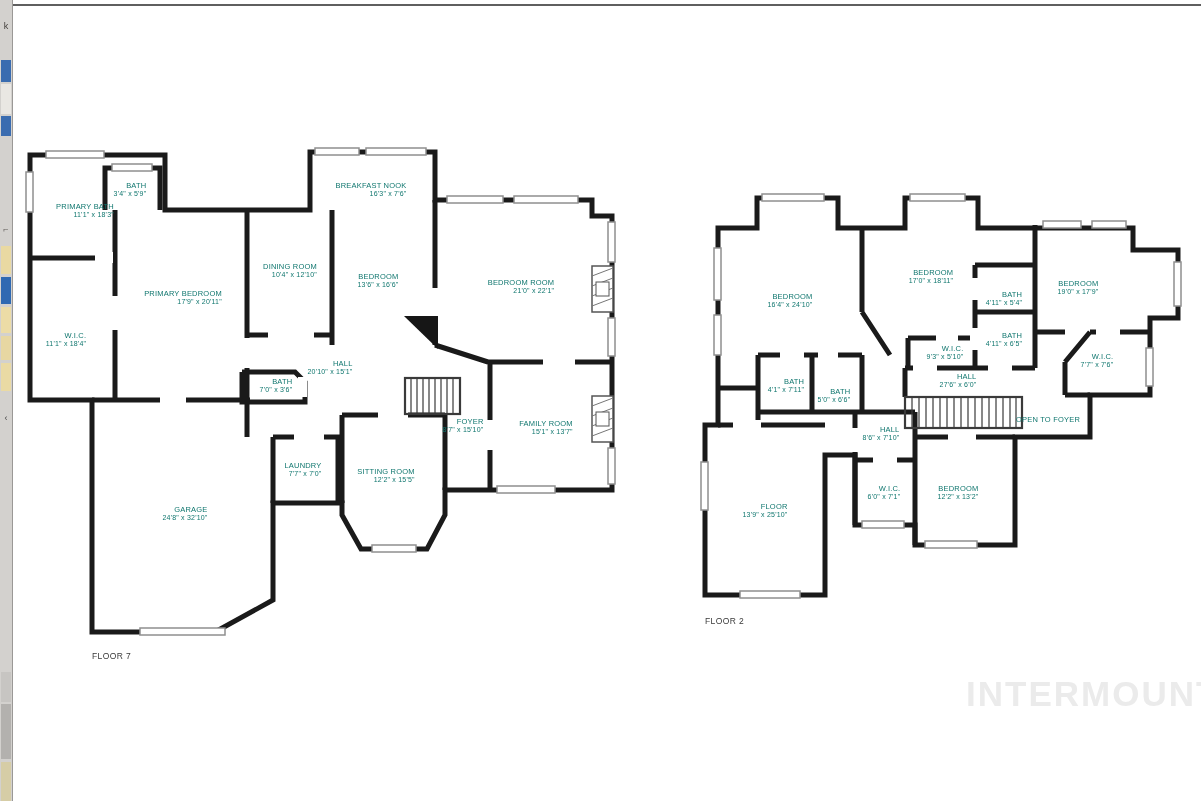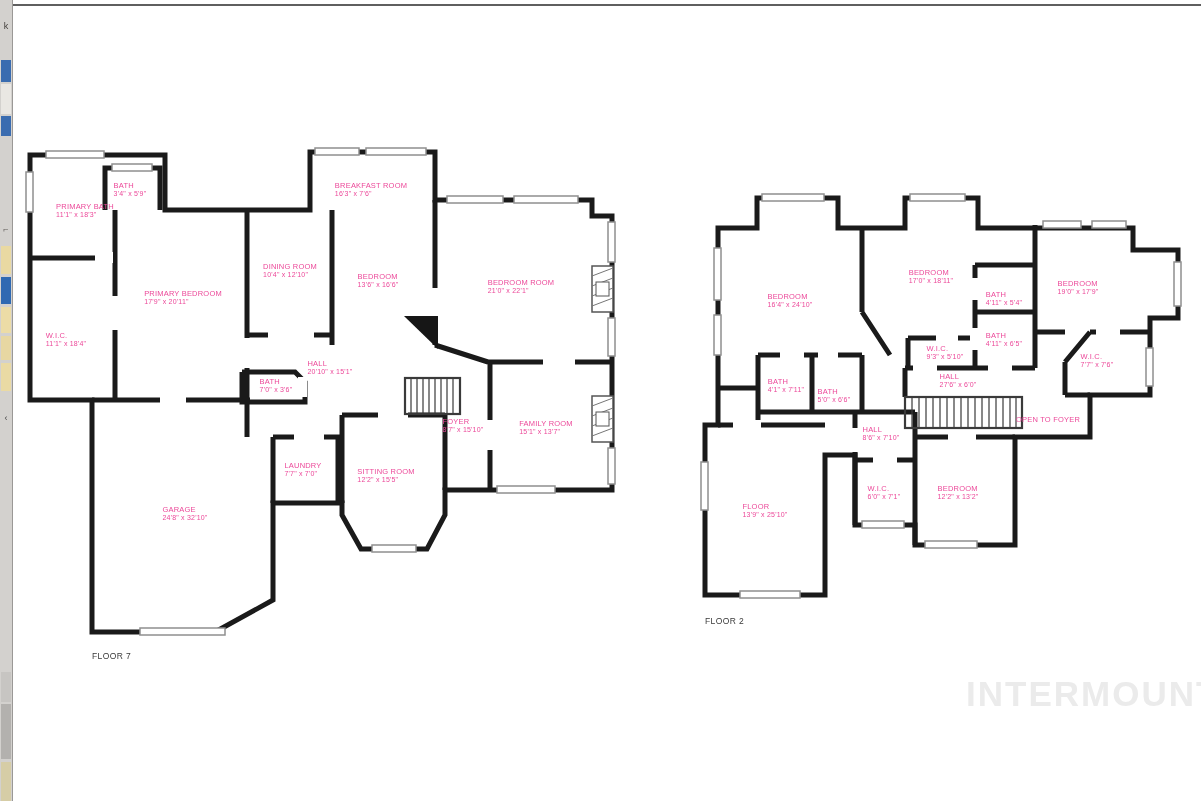--- a/index.html
+++ b/index.html
@@ -11,21 +11,21 @@
   .top-line{position:absolute;left:10px;right:0;top:4px;height:2px;background:#5f5f5f;}
   .left-strip{
     position:absolute;left:0;top:0;width:12px;height:801px;
     background:#d3d1ce;border-right:1px solid #9a9896;
   }
   .strip-block{position:absolute;left:1px;right:1px;}
   .strip-glyph{font-size:9px;line-height:1;background:transparent !important;text-align:center;}
   svg.plan{position:absolute;left:0;top:0;}
   .room-label{
     position:absolute;transform:translate(-50%,-50%);
-    text-align:left;color:#ec4899;white-space:nowrap;line-height:1.25;
+    text-align:right;color:#0f766e;white-space:nowrap;line-height:1.25;
   }
   .room-name{font-size:7.5px;letter-spacing:.2px;}
   .room-dims{font-size:7px;letter-spacing:.2px;}
   .floor-tag{
     position:absolute;font-size:8.5px;color:#3a3a3a;letter-spacing:.4px;
   }
   .watermark{
     position:absolute;left:966px;top:674px;
     font-size:35px;font-weight:bold;letter-spacing:2px;white-space:nowrap;
     color:#ebebeb;
@@ -200,21 +200,21 @@
   </div>
   <div class="room-label" style="left:66px;top:340px">
     <div class="room-name">W.I.C.</div>
     <div class="room-dims">11'1" x 18'4"</div>
   </div>
   <div class="room-label" style="left:290px;top:271px">
     <div class="room-name">DINING ROOM</div>
     <div class="room-dims">10'4" x 12'10"</div>
   </div>
   <div class="room-label" style="left:371px;top:190px">
-    <div class="room-name">BREAKFAST ROOM</div>
+    <div class="room-name">BREAKFAST NOOK</div>
     <div class="room-dims">16'3" x 7'6"</div>
   </div>
   <div class="room-label" style="left:378px;top:281px">
     <div class="room-name">BEDROOM</div>
     <div class="room-dims">13'6" x 16'6"</div>
   </div>
   <div class="room-label" style="left:521px;top:287px">
     <div class="room-name">BEDROOM ROOM</div>
     <div class="room-dims">21'0" x 22'1"</div>
   </div>

